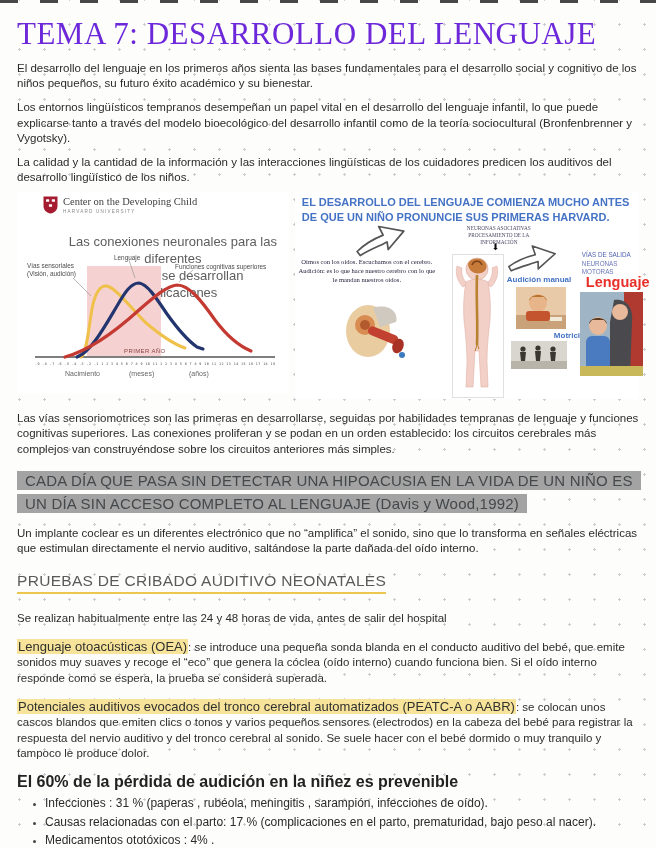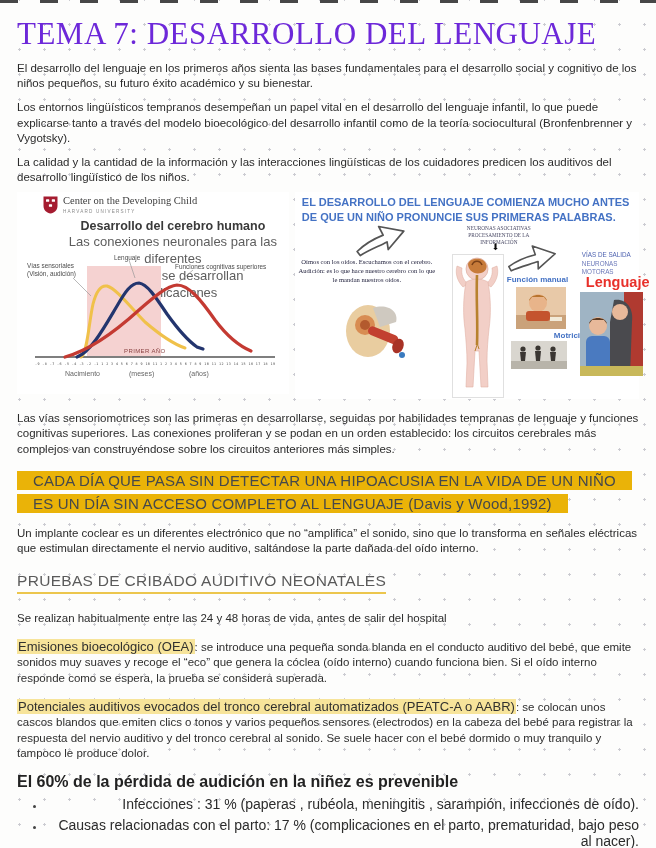--- a/index.html
+++ b/index.html
@@ -17,21 +17,21 @@
     font-size:31px;margin:6px 0 9px 0;letter-spacing:.5px;white-space:nowrap;}
   p.body{font-size:11.5px;line-height:1.32;margin:9px 0 2px 0;color:#2b2b2b;}
 
   
   .figures{display:flex;gap:6px;margin:7px 0 12px 0;}
   .fig{position:relative;background:#fff;}
   .fig-left{width:278px;height:202px;}
   .fig-right{width:352px;height:207px;}
 
   
-  .hv-head{position:absolute;top:4px;left:26px;display:flex;gap:5px;align-items:center;}
+  .hv-head{position:absolute;top:4px;left:26px;display:flex;gap:5px;align-items:flex-end;}
   .hv-org{font-family:"Liberation Serif",serif;font-size:10.5px;color:#3e3e3e;line-height:1;}
   .hv-sub{font-size:4.6px;letter-spacing:1.2px;color:#8a8a8a;margin-top:2px;}
   .hv-title{position:absolute;top:27px;left:40px;right:0;text-align:center;
     font-weight:bold;font-size:12.5px;color:#3a3a3a;}
   .hv-subtitle{position:absolute;top:42px;left:40px;right:0;text-align:center;
     font-size:13px;color:#5d5d5d;line-height:1.3;}
   .hv-chart{position:absolute;top:60px;left:4px;}
   .curve-label{position:absolute;font-size:6.4px;color:#4c4c4c;line-height:1.25;}
   .lbl-sensory{top:70px;left:10px;}
   .lbl-language{top:62px;left:97px;}
@@ -57,28 +57,28 @@
   .photo-child{position:absolute;top:95px;left:221px;}
   .lbl-motor{position:absolute;top:139px;left:223px;font-size:8px;font-weight:bold;color:#4472c4;margin-left:36px;}
   .photo-dance{position:absolute;top:149px;left:216px;}
   .lf-output{position:absolute;top:59px;left:287px;font-size:6.3px;line-height:1.35;}
   .lf-output .o1{color:#4f63b0;} .lf-output .o2{color:#6a77b8;}
   .lbl-lenguaje{position:absolute;top:82px;left:291px;font-size:14.5px;font-weight:bold;color:#e8302a;}
   .photo-mother{position:absolute;top:100px;left:285px;}
 
   
   .quote{margin:12px 0 11px 0;font-size:15px;line-height:1.55;color:#45484b;letter-spacing:.2px;}
-  .hl{background:#eab308;padding:1px 16px;box-decoration-break:clone;-webkit-box-decoration-break:clone;}
+  .hl{background:#a3a3a3;padding:1px 8px;box-decoration-break:clone;-webkit-box-decoration-break:clone;}
   .sect-heading{display:inline-block;font-size:15.5px;color:#5a5a5a;letter-spacing:.3px;
     border-bottom:2px solid #ecc64d;padding-bottom:2px;margin:13px 0 8px 0;}
   .term{background:#f7e49a;font-size:13px;color:#30302e;padding:0 1px;}
   .para-block{margin-top:12px;font-size:11.5px;line-height:1.34;}
   .bold-line{font-weight:bold;font-size:16px;margin-top:2px;color:#222;}
   ul.causes{margin:5px 0 0 12px;padding-left:16px;}
-  ul.causes li{font-size:14px;margin-bottom:4.5px;color:#2b2b2b;text-align:right;}
+  ul.causes li{font-size:12px;margin-bottom:4.5px;color:#2b2b2b;}
   ul.causes li::marker{color:#444;font-size:9px;}
   .consequences{font-weight:bold;font-size:11.5px;line-height:1.4;margin-top:13px;color:#1f1f1f;}
 </style>
 </head>
 <body>
 
 <div class="top-cutline"></div>
 
 <div class="page">
 
@@ -97,21 +97,20 @@
           <rect x="3" y="3.2" width="3.2" height="2.6" rx="0.6" fill="#fff"></rect>
           <rect x="8.8" y="3.2" width="3.2" height="2.6" rx="0.6" fill="#fff"></rect>
           <rect x="5.9" y="8.2" width="3.2" height="2.6" rx="0.6" fill="#fff"></rect>
         </svg>
         <div>
           <div class="hv-org">Center on the Developing Child</div>
           <div class="hv-sub">HARVARD UNIVERSITY</div>
         </div>
       </div>
 
-      <div class="hv-title">Desarrollo del cerebro humano</div>
       <div class="hv-subtitle">
         <div>Las conexiones neuronales para las diferentes</div>
         <div>funciones se desarrollan complicaciones</div>
       </div>
 
       <svg class="hv-chart" width="270" height="118" viewBox="0 0 270 118">
         <rect x="66" y="14" width="74" height="91" fill="#f5d2d1"></rect>
         <line x1="14" y1="105" x2="254" y2="105" stroke="#7f7f7f" stroke-width="2"></line>
 
         <line x1="52" y1="26" x2="70" y2="44" stroke="#9a9a9a" stroke-width="0.7"></line>
@@ -133,21 +132,21 @@
       <div class="curve-label lbl-cognitive">Funciones cognitivas superiores</div>
 
       <div class="axis-labels">
         <span class="ax-birth">Nacimiento</span>
         <span class="ax-months">(meses)</span>
         <span class="ax-years">(años)</span>
       </div>
     </div>
 
     <div class="fig fig-right">
-      <div class="lf-title">EL DESARROLLO DEL LENGUAJE COMIENZA MUCHO ANTES DE QUE UN NIÑO PRONUNCIE SUS PRIMERAS PALABRAS.</div>
+      <div class="lf-title">EL DESARROLLO DEL LENGUAJE COMIENZA MUCHO ANTES DE QUE UN NIÑO PRONUNCIE SUS PRIMERAS HARVARD.</div>
 
       <svg class="arrow1" width="58" height="40" viewBox="0 0 60 42">
         <path d="M3 28 C 14 22 24 20 34 19 L 32 9 L 56 21 L 35 35 L 36 27 C 26 29 14 30 5 33 Z" fill="#ffffff" stroke="#555" stroke-width="1.8" stroke-linejoin="round"></path>
       </svg>
 
       <div class="lf-caption">
         <div>NEURONAS ASOCIATIVAS</div>
         <div style="width:62px;margin:0 auto;">PROCESAMIENTO DE LA INFORMACIÓN</div>
       </div>
       <div class="lf-downarrow">⬇</div>
@@ -177,21 +176,21 @@
           <path d="M38 32 C 44 26 46 18 44 11 L 39 13 C 40 19 38 25 33 29 Z" fill="#f2cfc7" stroke="#ddad9f" stroke-width="0.5"></path>
           <circle cx="24" cy="14" r="11" fill="#f2cfc7" stroke="#ddad9f" stroke-width="0.7"></circle>
           <path d="M13 27 C 10 44 10 60 12 74 C 13 86 14 96 14 108 L 13 132 L 20 132 L 22 96 L 26 96 L 28 132 L 35 132 L 34 106 C 34 94 35 84 36 74 C 38 60 38 44 35 27 C 28 23 20 23 13 27 Z" fill="#f2cfc7" stroke="#e0b2a6" stroke-width="0.6"></path>
           <path d="M15 9 C 17 2 31 2 33 9 C 35 13 32 17 28 18 C 21 20 15 15 15 9 Z" fill="#c77b3a"></path>
           <path d="M19 10 C 21 5 27 5 29 10" stroke="#7a4018" fill="none" stroke-width="1.6"></path>
           <path d="M24 20 C 23 44 25 66 24 90" stroke="#b8822e" fill="none" stroke-width="2.6"></path>
           <path d="M24 90 L 22 96 M24 88 L 26 94" stroke="#b8822e" stroke-width="1"></path>
         </svg>
       </div>
 
-      <div class="lbl-manual">Función  manual</div>
+      <div class="lbl-manual">Audición  manual</div>
       <svg class="photo-child" width="50" height="42" viewBox="0 0 50 42">
         <rect width="50" height="42" fill="#e8c9a8"></rect>
         <rect y="28" width="50" height="14" fill="#caa27a"></rect>
         <circle cx="22" cy="16" r="9" fill="#e8b48a"></circle>
         <path d="M13 14 C 14 6 30 6 31 14 L 28 10 L 16 10 Z" fill="#b8742e"></path>
         <rect x="10" y="24" width="24" height="10" rx="3" fill="#c4542e"></rect>
         <rect x="34" y="30" width="12" height="4" fill="#f2ead8"></rect>
       </svg>
 
       <div class="lbl-motor">Motricidad</div>
@@ -232,21 +231,21 @@
     <span class="hl">CADA DÍA QUE PASA SIN DETECTAR UNA HIPOACUSIA EN LA VIDA DE UN NIÑO ES UN DÍA SIN ACCESO COMPLETO AL LENGUAJE (Davis y Wood,1992)</span>
   </div>
 
   <p class="body">Un implante coclear es un diferentes electrónico que no “amplifica” el sonido, sino que lo transforma en señales eléctricas que estimulan directamente el nervio auditivo, saltándose la parte dañada del oído interno.</p>
 
   <div>
     <div class="sect-heading">PRUEBAS DE CRIBADO AUDITIVO NEONATALES</div>
   </div>
   <p class="body">Se realizan habitualmente entre las 24 y 48 horas de vida, antes de salir del hospital</p>
 
-  <p class="para-block"><span class="term">Emisiones bioecológico (OEA)</span><span>: se introduce una pequeña sonda blanda en el conducto auditivo del bebé, que emite sonidos muy suaves y recoge el “eco” que genera la cóclea (oído interno) cuando funciona bien. Si el oído interno responde como se espera, la prueba se considera superada.</span></p>
+  <p class="para-block"><span class="term">Lenguaje otoacústicas (OEA)</span><span>: se introduce una pequeña sonda blanda en el conducto auditivo del bebé, que emite sonidos muy suaves y recoge el “eco” que genera la cóclea (oído interno) cuando funciona bien. Si el oído interno responde como se espera, la prueba se considera superada.</span></p>
 
   <p class="para-block"><span class="term">Potenciales auditivos evocados del tronco cerebral automatizados (PEATC-A o AABR)</span><span>: se colocan unos cascos blandos que emiten clics o tonos y varios pequeños sensores (electrodos) en la cabeza del bebé para registrar la respuesta del nervio auditivo y del tronco cerebral al sonido. Se suele hacer con el bebé dormido o muy tranquilo y tampoco le produce dolor.</span></p>
 
   <div class="bold-line">El 60% de la pérdida de audición en la niñez es prevenible</div>
 
   <ul class="causes">
     <li>Infecciones : 31 % (paperas , rubéola, meningitis , sarampión, infecciones de oído).</li>
     <li>Causas relacionadas con el parto: 17 % (complicaciones en el parto, prematuridad, bajo peso al nacer).</li>
     <li>Medicamentos ototóxicos : 4% .</li>
     <li>Otras causas : 8%.</li>

